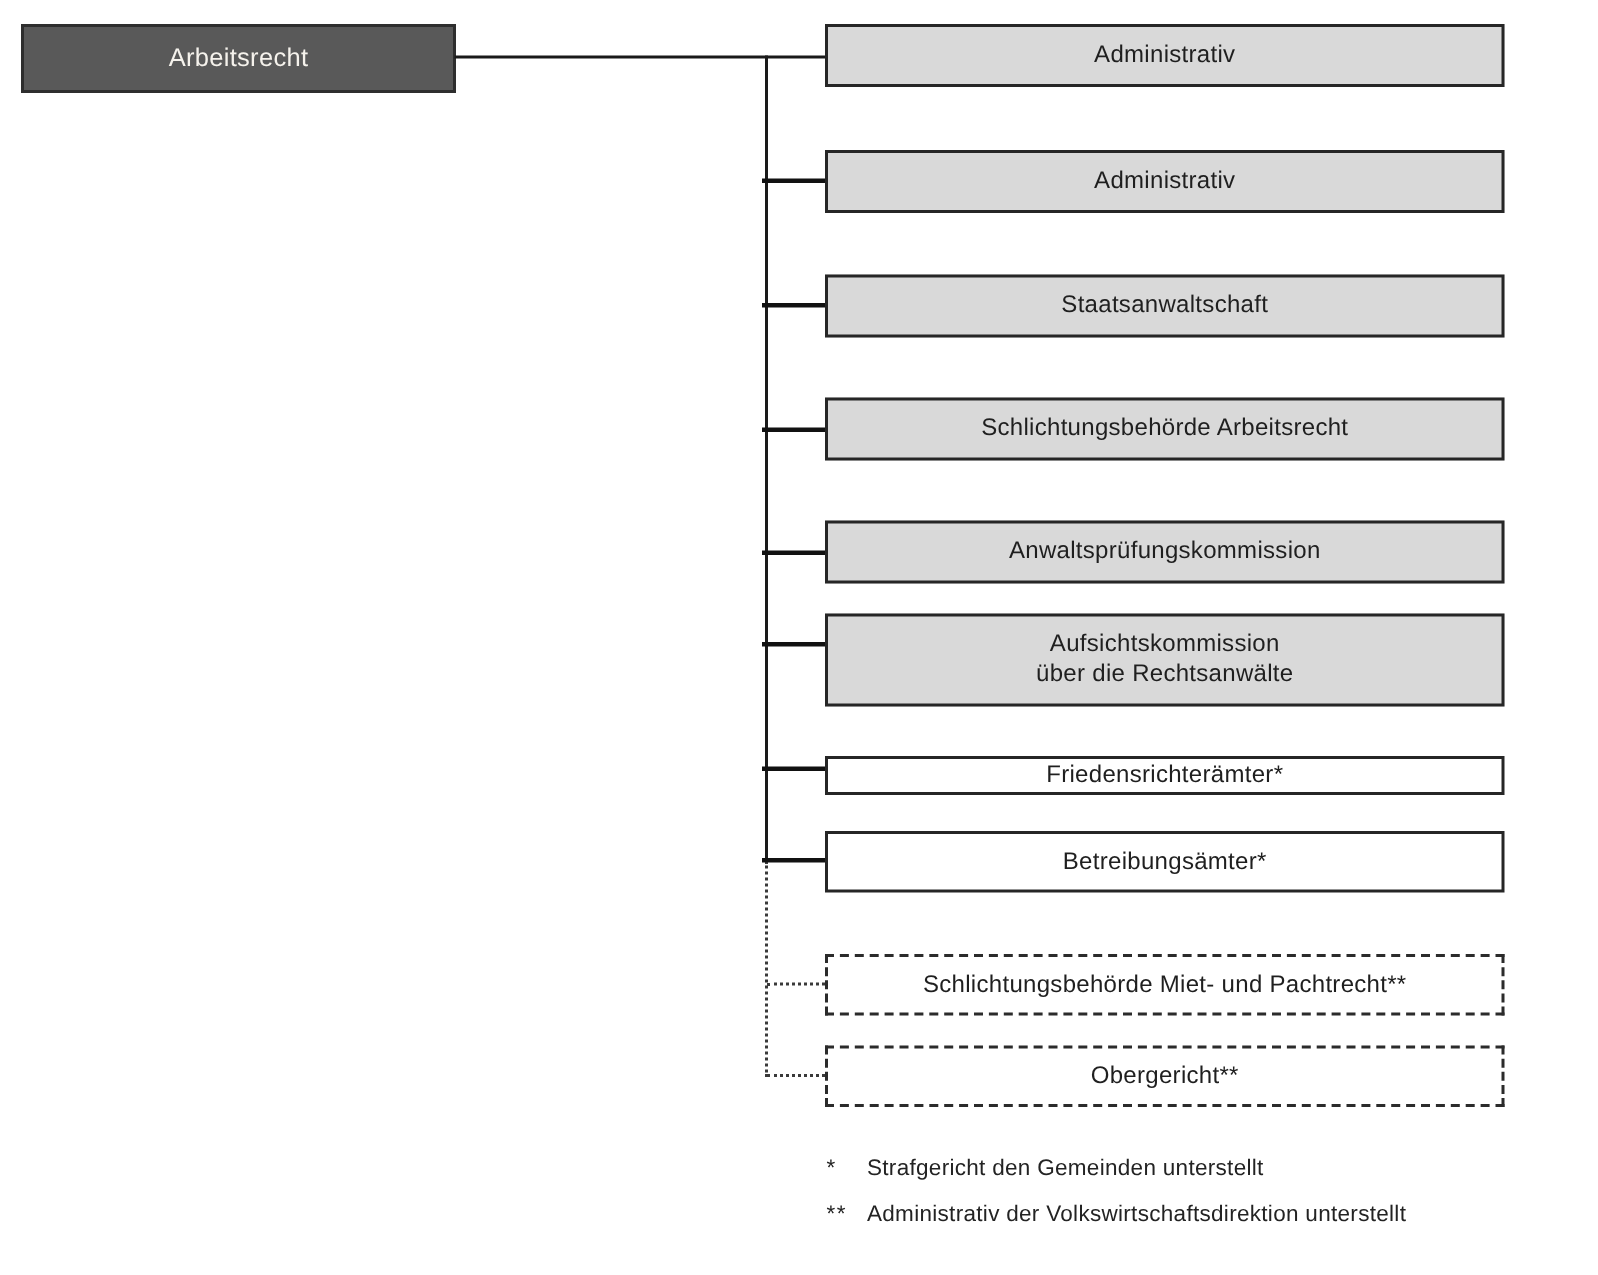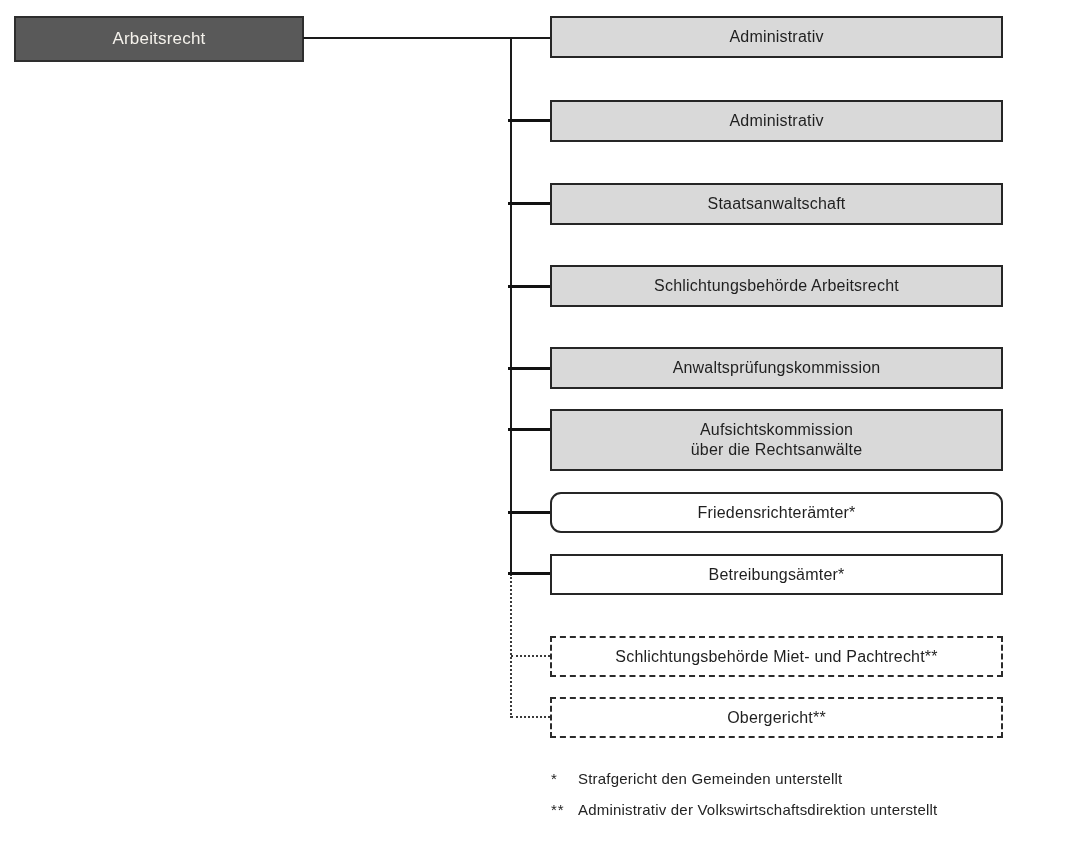--- a/index.html
+++ b/index.html
@@ -48,21 +48,21 @@
     background: #ffffff;
     border: 2px dashed #2b2b2b;
   }
   .col { left: 550px; width: 453px; }
   #n0 { top: 16px;  height: 42px; }
   #n1 { top: 100px; height: 42px; }
   #n2 { top: 183px; height: 42px; }
   #n3 { top: 265px; height: 42px; }
   #n4 { top: 347px; height: 42px; }
   #n5 { top: 409px; height: 62px; }
-  #n6 { top: 492px; height: 41px; border-radius: 11px; }
+  #n6 { top: 504px; height: 26px; }
   #n7 { top: 554px; height: 41px; }
   #n8 { top: 636px; height: 41px; }
   #n9 { top: 697px; height: 41px; }
 
   
   .hline {
     position: absolute;
     background: #1a1a1a;
   }
   #main-line   { left: 303px; top: 37px; width: 247px; height: 1.5px; }

